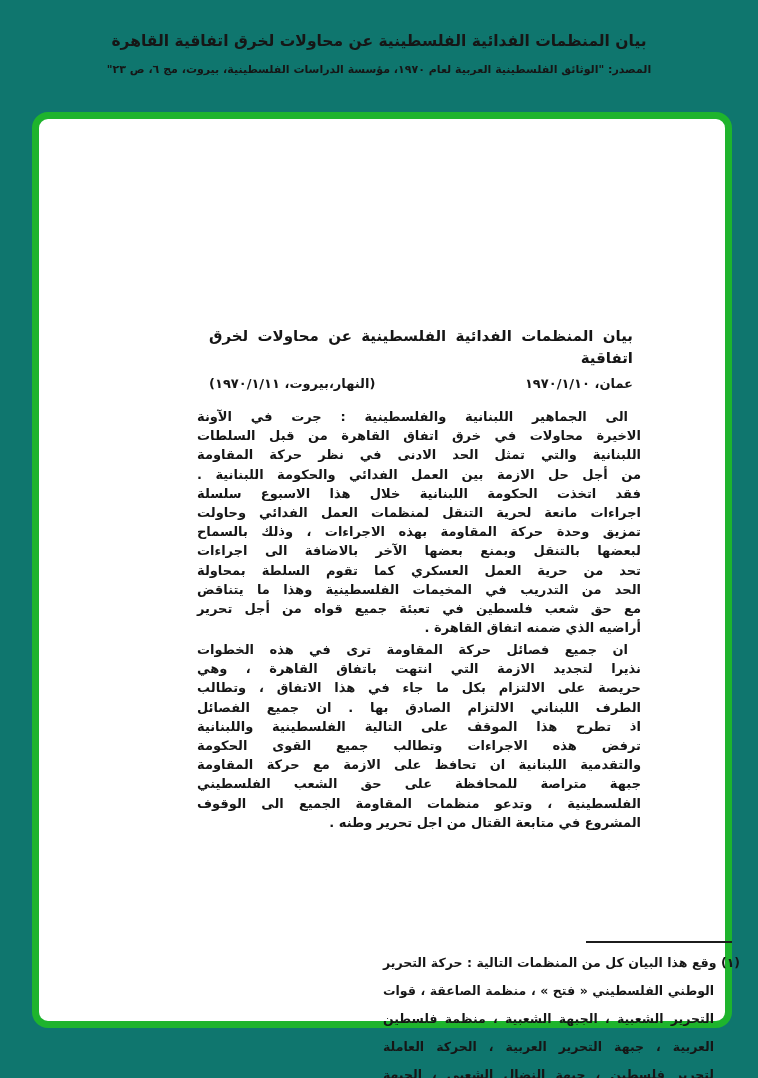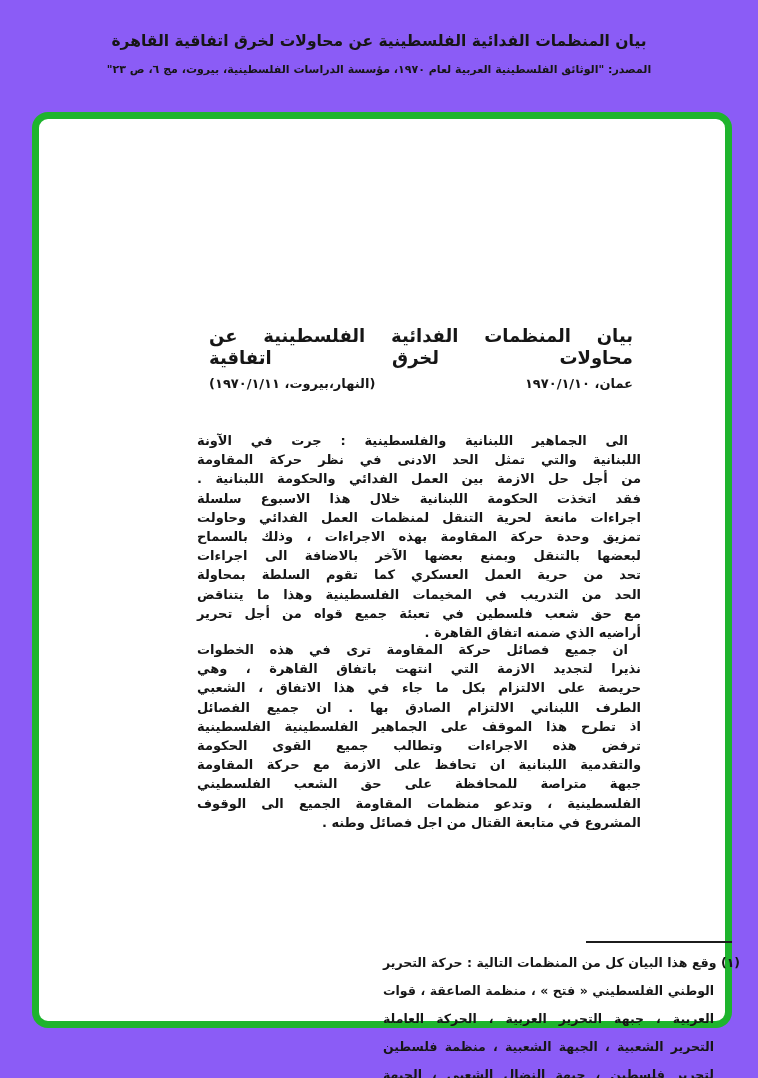--- a/index.html
+++ b/index.html
@@ -2,21 +2,21 @@
 <html lang="ar"><head>
 <meta charset="utf-8">
 <style>
   html,body{margin:0;padding:0;}
   body{
     width:758px;height:1078px;background:#ffffff;
     font-family:"DejaVu Sans",sans-serif;
     color:#161616;
     overflow:hidden;
   }
-  .page{position:relative;width:758px;height:1078px;background:#8b5cf6;}
+  .page{position:relative;width:758px;height:1078px;background:#0f766e;}
 
   
   .hdr-title{
     position:absolute;top:32px;left:0;width:758px;
     text-align:center;direction:rtl;
     font-size:15.5px;font-weight:700;letter-spacing:0;
   }
   .hdr-source{
     position:absolute;top:63px;left:0;width:758px;
     text-align:center;direction:rtl;
@@ -30,32 +30,32 @@
     border:7px solid #1eb42d;
     border-radius:16px;
     background:#ffffff;
   }
 
   
   .rtl{direction:rtl;unicode-bidi:embed;}
 
   .doc-title{
     position:absolute;left:170px;top:206px;width:424px;
-    font-size:18px;font-weight:700;line-height:22px;
+    font-size:15px;font-weight:700;line-height:22px;
   }
   .dateline{
     position:absolute;left:170px;top:257px;width:424px;
     display:flex;justify-content:space-between;
     font-size:13px;font-weight:700;
   }
   .para{
     position:absolute;left:158px;width:444px;
     font-size:13px;font-weight:700;line-height:19.2px;
   }
-  .para-1{top:288px;margin-top:24px;}
+  .para-1{top:288px;}
   .para-2{top:521px;}
 
   .justified > div{
     text-align:justify;text-align-last:justify;
     white-space:normal;
   }
   .justified > div.last-line{text-align-last:right;}
   .indent-first > div.first-line{text-indent:13px;}
 
   .fn-rule{
@@ -82,51 +82,52 @@
         <div class="first-line">بيان المنظمات الفدائية الفلسطينية عن محاولات لخرق اتفاقية</div>
       </div>
 
     <div class="dateline rtl">
       <span>عمان، ١٩٧٠/١/١٠</span>
       <span>(النهار،بيروت، ١٩٧٠/١/١١)</span>
     </div>
 
     <div class="para para-1 rtl justified indent-first">
         <div class="first-line">الى الجماهير اللبنانية والفلسطينية : جرت في الآونة</div>
+        <div>الاخيرة محاولات في خرق اتفاق القاهرة من قبل السلطات</div>
         <div>اللبنانية والتي تمثل الحد الادنى في نظر حركة المقاومة</div>
         <div>من أجل حل الازمة بين العمل الفدائي والحكومة اللبنانية .</div>
         <div>فقد اتخذت الحكومة اللبنانية خلال هذا الاسبوع سلسلة</div>
         <div>اجراءات مانعة لحرية التنقل لمنظمات العمل الفدائي وحاولت</div>
         <div>تمزيق وحدة حركة المقاومة بهذه الاجراءات ، وذلك بالسماح</div>
         <div>لبعضها بالتنقل وبمنع بعضها الآخر بالاضافة الى اجراءات</div>
         <div>تحد من حرية العمل العسكري كما تقوم السلطة بمحاولة</div>
         <div>الحد من التدريب في المخيمات الفلسطينية وهذا ما يتناقض</div>
         <div>مع حق شعب فلسطين في تعبئة جميع قواه من أجل تحرير</div>
         <div class="last-line">أراضيه الذي ضمنه اتفاق القاهرة .</div>
       </div>
 
     <div class="para para-2 rtl justified indent-first">
         <div class="first-line">ان جميع فصائل حركة المقاومة ترى في هذه الخطوات</div>
         <div>نذيرا لتجديد الازمة التي انتهت باتفاق القاهرة ، وهي</div>
-        <div>حريصة على الالتزام بكل ما جاء في هذا الاتفاق ، الشعبي</div>
+        <div>حريصة على الالتزام بكل ما جاء في هذا الاتفاق ، وتطالب</div>
         <div>الطرف اللبناني الالتزام الصادق بها . ان جميع الفصائل</div>
-        <div>اذ تطرح هذا الموقف على الجماهير الفلسطينية الفلسطينية</div>
+        <div>اذ تطرح هذا الموقف على التالية الفلسطينية واللبنانية</div>
         <div>ترفض هذه الاجراءات وتطالب جميع القوى الحكومة</div>
         <div>والتقدمية اللبنانية ان تحافظ على الازمة مع حركة المقاومة</div>
         <div>جبهة متراصة للمحافظة على حق الشعب الفلسطيني</div>
         <div>الفلسطينية ، وتدعو منظمات المقاومة الجميع الى الوقوف</div>
-        <div class="last-line">المشروع في متابعة القتال من اجل فصائل وطنه .</div>
+        <div class="last-line">المشروع في متابعة القتال من اجل تحرير وطنه .</div>
       </div>
 
     <div class="fn-rule"></div>
 
     <div class="footnote rtl justified">
         <div class="first-line">(١) وقع هذا البيان كل من المنظمات التالية : حركة التحرير</div>
         <div>الوطني الفلسطيني « فتح » ، منظمة الصاعقة ، قوات</div>
+        <div>التحرير الشعبية ، الجبهة الشعبية ، منظمة فلسطين</div>
         <div>العربية ، جبهة التحرير العربية ، الحركة العاملة</div>
-        <div>التحرير الشعبية ، الجبهة الشعبية ، منظمة فلسطين</div>
         <div>لتحرير فلسطين ، جبهة النضال الشعبي ، الجبهة</div>
         <div>الشعبية لتحرير فلسطين ، الجبهة الشعبية</div>
         <div class="last-line">الديمقراطية ، والقيادة العامة لمنظمة أحمد زعرور .</div>
       </div>
 
   </div>
 </div>
 
 </body></html>

